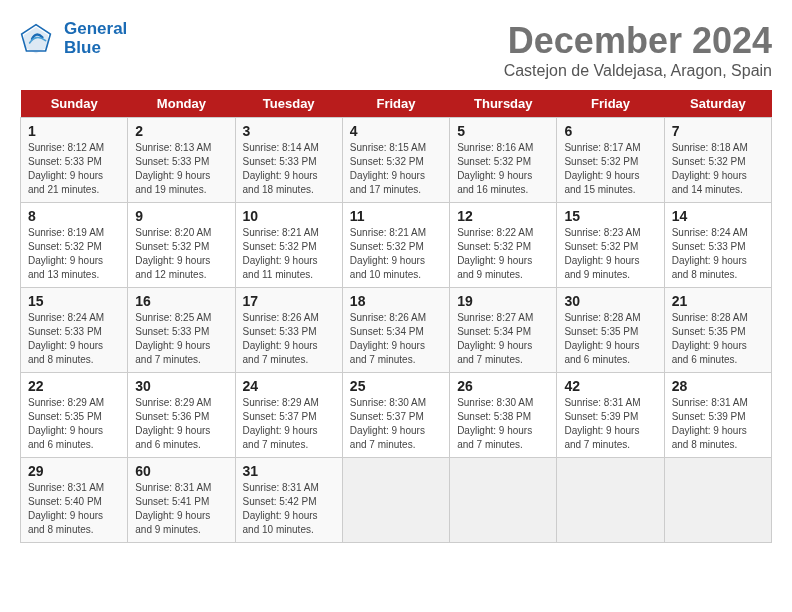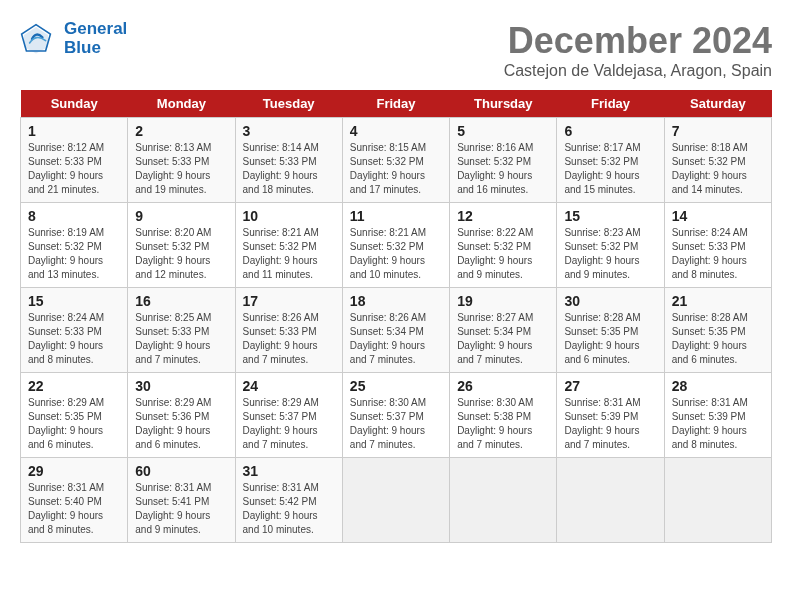--- a/index.html
+++ b/index.html
@@ -217,21 +217,21 @@
         </td>
         <td>
           <span class="day-num">25</span>
           <div class="day-detail">Sunrise: 8:30 AM<br>Sunset: 5:37 PM<br>Daylight: 9 hours and 7 minutes.</div>
         </td>
         <td>
           <span class="day-num">26</span>
           <div class="day-detail">Sunrise: 8:30 AM<br>Sunset: 5:38 PM<br>Daylight: 9 hours and 7 minutes.</div>
         </td>
         <td>
-          <span class="day-num">27</span>
+          <span class="day-num">42</span>
           <div class="day-detail">Sunrise: 8:31 AM<br>Sunset: 5:39 PM<br>Daylight: 9 hours and 7 minutes.</div>
         </td>
         <td>
           <span class="day-num">28</span>
           <div class="day-detail">Sunrise: 8:31 AM<br>Sunset: 5:39 PM<br>Daylight: 9 hours and 8 minutes.</div>
         </td>
       </tr>
       <tr>
         <td>
           <span class="day-num">29</span>

